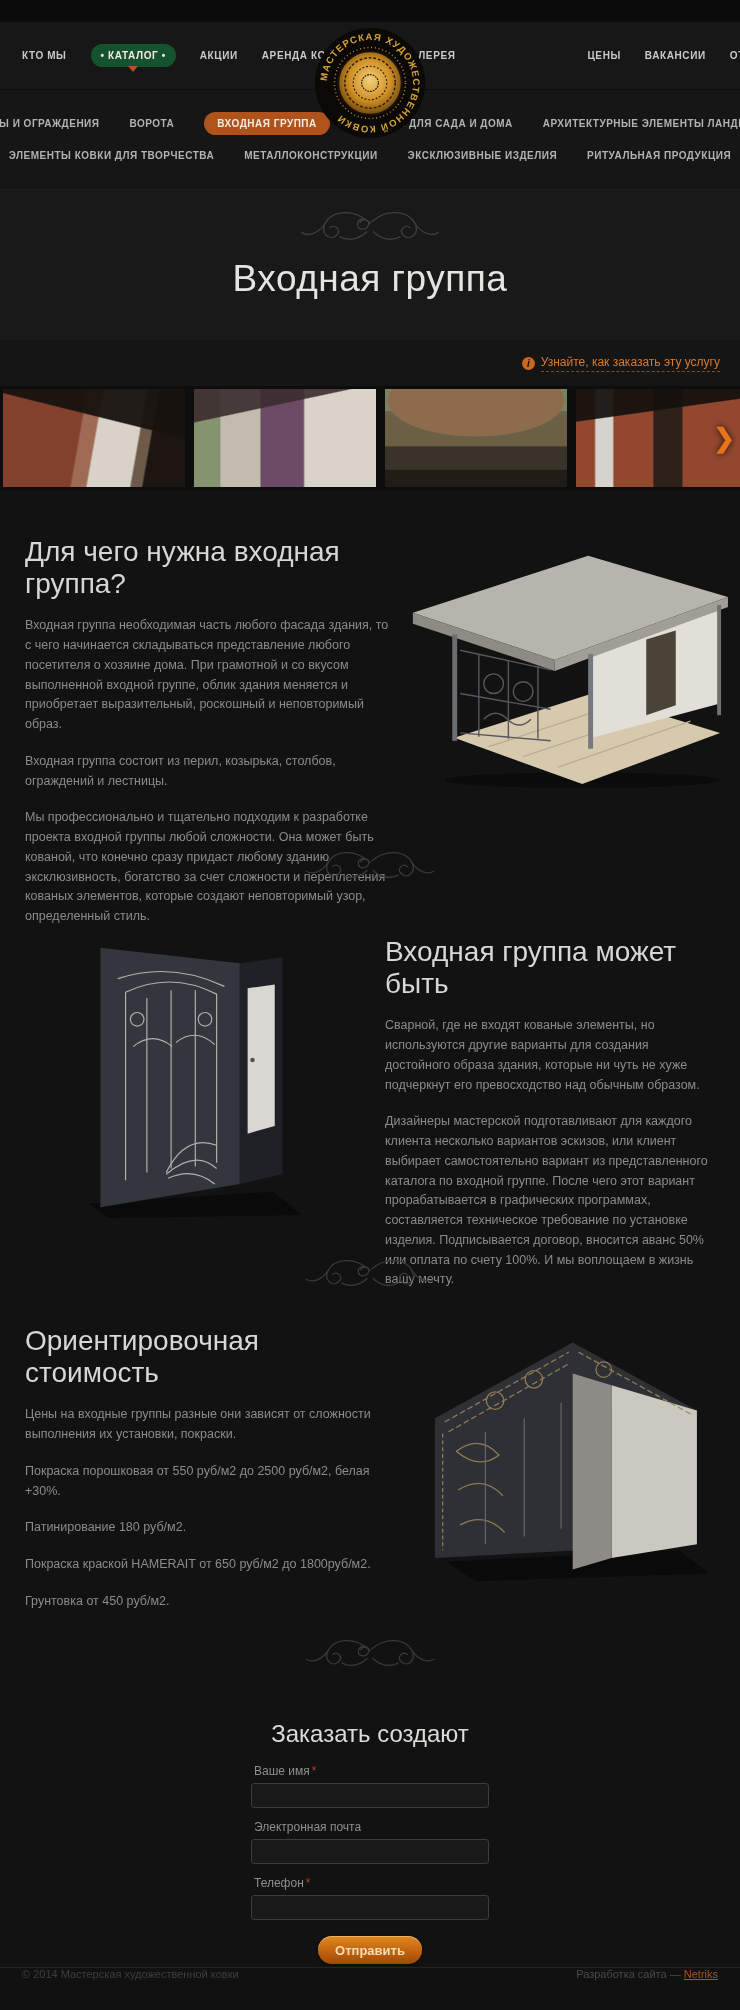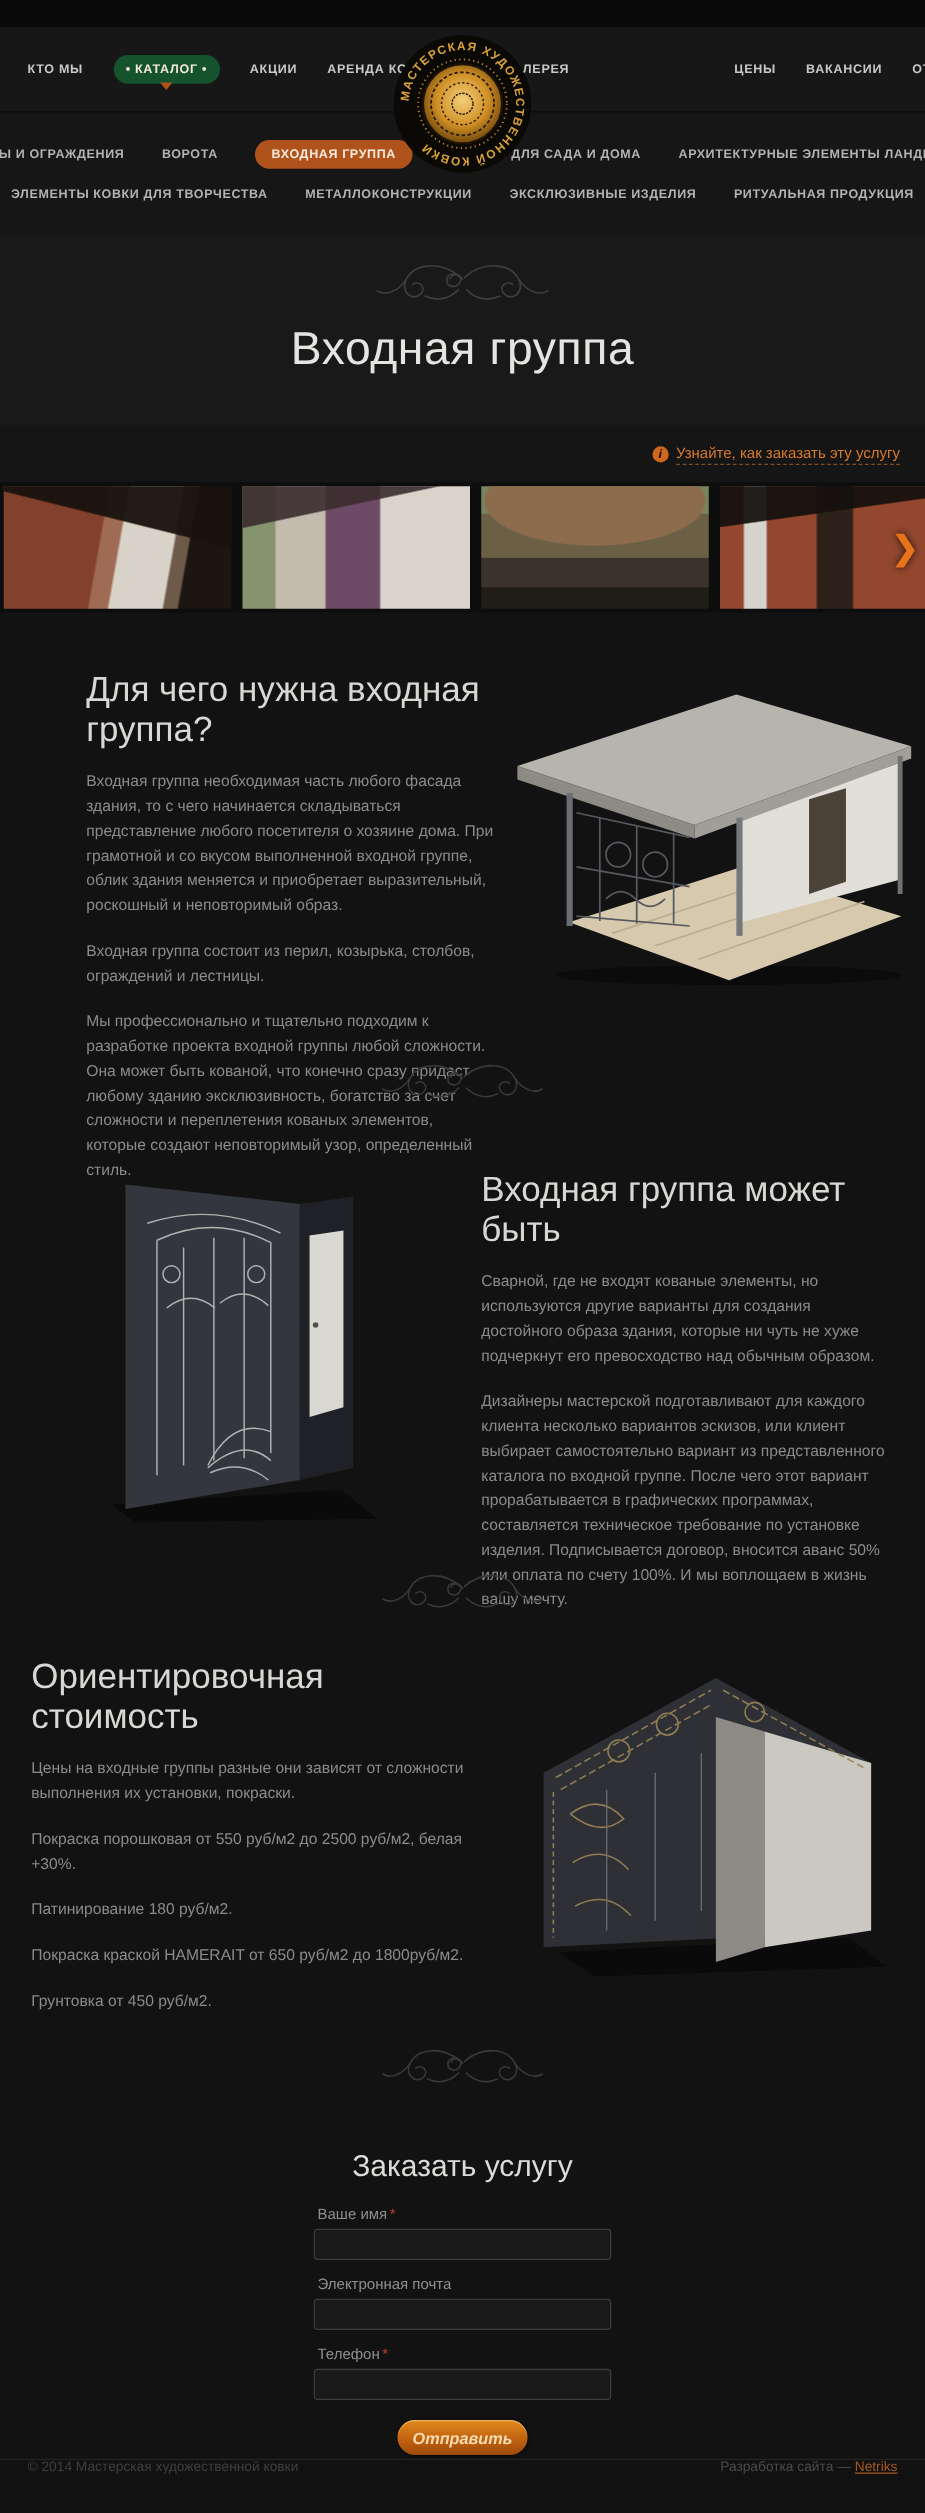--- a/index.html
+++ b/index.html
@@ -79,21 +79,21 @@
   .ph4 { background:
     linear-gradient(172deg, rgba(20,16,13,.93) 0 26%, transparent 27%),
     linear-gradient(90deg, #93472f 0 10%, #d6d3cd 11% 20%, #93472f 21% 42%, #2e211a 43% 58%, #93472f 59%); }
   .next-arrow {
     position: absolute; right: 5px; top: 50%; transform: translateY(-50%);
     color: #e8731a; font-size: 26px; font-weight: bold; cursor: pointer; line-height: 1;
     text-shadow: 0 0 6px rgba(0,0,0,.8);
   }
   
   .section { display: flex; }
-  .s1 { height: 340px; padding: 46px 4px 0 25px; margin-left: 44px; }
+  .s1 { height: 340px; padding: 46px 4px 0 25px; }
   .s2 { height: 330px; padding: 28px 25px 0 25px; }
   .s3 { height: 290px; padding: 10px 0 0 25px; }
   .col-text { width: 368px; }
   .s2 .col-text { width: 330px; margin-left: auto; padding-top: 8px; }
   .s3 .col-text { width: 360px; }
   h2.section-heading { font-size: 28px; font-weight: 300; color: #d9d7d4; line-height: 1.15; margin-bottom: 16px; }
   .col-text p { font-size: 12.5px; line-height: 1.58; color: #8b8b8b; margin-bottom: 17px; }
   .col-img { flex: 1; display: flex; align-items: flex-start; justify-content: center; }
   .div-block { display: flex; align-items: center; justify-content: center; }
   .db1 { height: 70px; } .db2 { height: 85px; } .db3 { height: 95px; }
@@ -106,21 +106,20 @@
   .req { color: #c0392b; margin-left: 2px; }
   .field-input {
     width: 100%; height: 25px; background: #191919; border: 1px solid #3c3c3c;
     border-radius: 3px; color: #cfcfcf; font-size: 12px; padding: 0 6px; outline: none;
   }
   .submit-btn {
     display: block; margin: 16px auto 0; width: 104px; height: 28px; border: none; cursor: pointer;
     border-radius: 14px; background: linear-gradient(180deg, #e08a1e 0%, #c2620f 55%, #9c4a0a 100%);
     color: #f8ddb2; font-size: 13px; font-weight: bold; font-family: "Liberation Sans", sans-serif;
     box-shadow: inset 0 1px 0 rgba(255,220,160,.5), 0 1px 3px rgba(0,0,0,.6);
-    font-style: italic;
   }
   
   .footer {
     height: 43px; background: #111; border-top: 1px solid #242424;
     display: flex; align-items: flex-start; justify-content: space-between; padding: 0 22px;
     font-size: 11px;
   }
   .copyright { color: #3f3f3f; }
   .credit { color: #4a4a4a; }
   .credit a { color: #a5581e; text-decoration: underline; cursor: pointer; }
@@ -341,21 +340,21 @@
       <path d="M36,22 C28,34 16,38 8,33"></path>
       <path d="M54,38 C66,44 78,40 86,32"></path>
       <path d="M92,20 C110,4 136,6 144,22 C150,34 138,44 130,36 C124,30 132,22 138,27"></path>
       <path d="M144,22 C152,34 164,38 172,33"></path>
       <path d="M126,38 C114,44 102,40 94,32"></path>
     </g>
   </svg>
 </div>
 
 <div class="form-section">
-  <h2 class="form-heading">Заказать услугу</h2>
+  <h2 class="form-heading">Заказать создают</h2>
   <div class="form-body">
     <div class="field-row">
       <div class="field-label">
         <span>Ваше имя</span><span class="req">*</span>
       </div>
       <input class="field-input" type="text" style="">
     </div>
     <div class="field-row">
       <div class="field-label">
         <span>Электронная почта</span>

